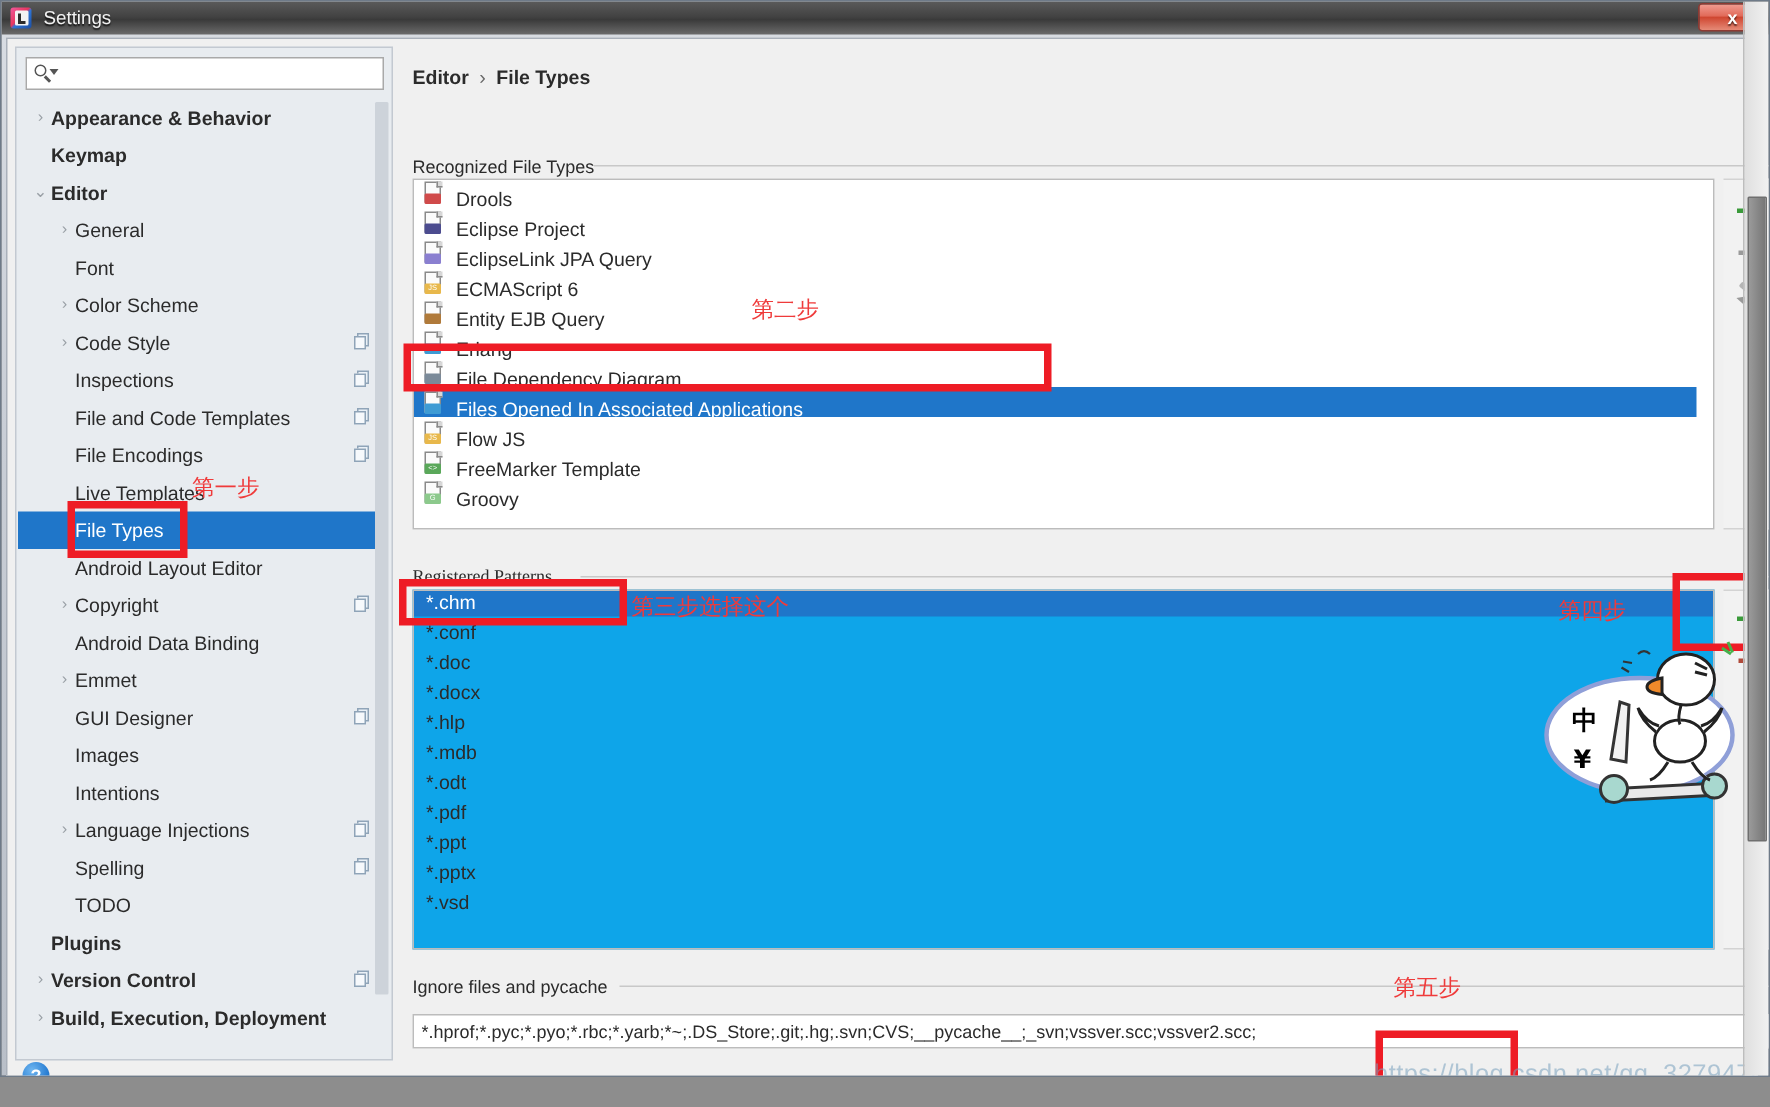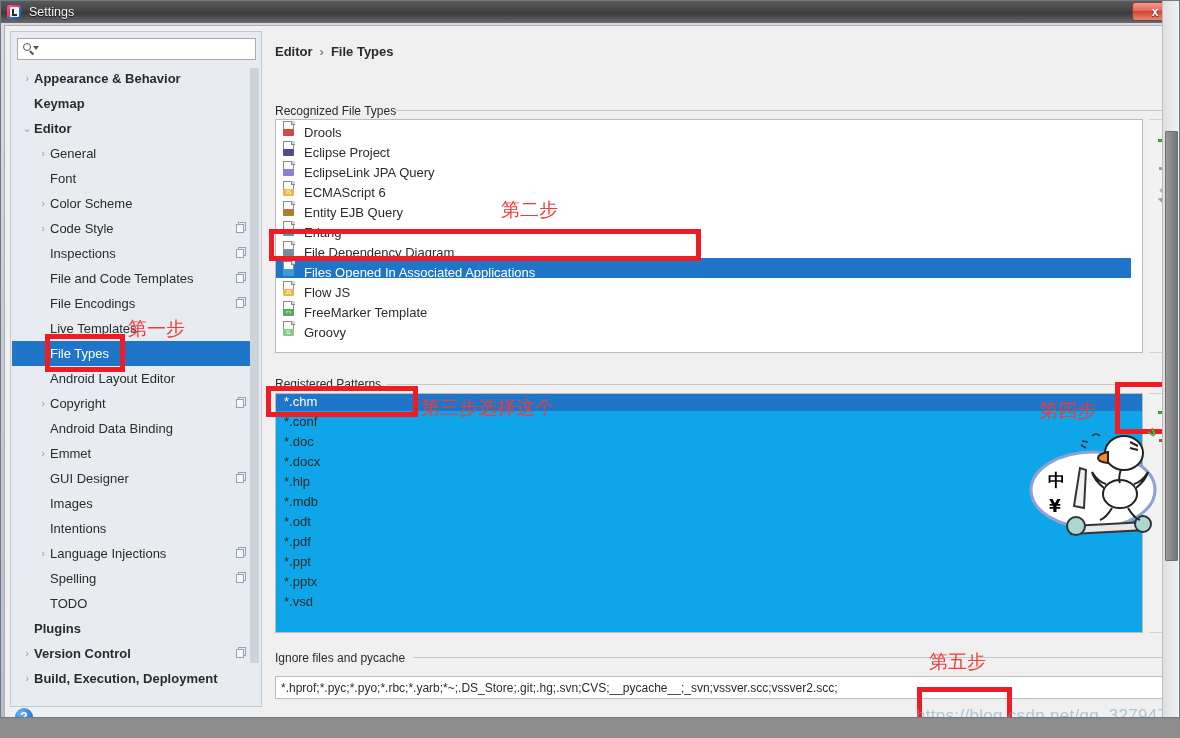--- a/index.html
+++ b/index.html
@@ -257,21 +257,21 @@
   }
   #okbtn { left: 925px; top: 694px; width: 75px; border: 2px solid #1f76c9; background:#f3f3f3; }
   #cancelbtn { left: 1009px; top: 694px; width: 72px; }
   #applybtn { left: 1087px; top: 694px; width: 72px; color:#aaa; }
 
   
   .redbox {
     position: absolute; border: 5px solid #ee1c25; pointer-events: none;
   }
   .cnlabel {
-    position: absolute; color: #ef3b3b; font-size: 19px;
+    position: absolute; color: #ef3b3b; font-size: 15px;
     font-family: "DejaVu Sans", sans-serif; white-space: nowrap;
     pointer-events: none;
   }
 
   
   #sticker { position: absolute; left: 1025px; top: 425px; width: 150px; height: 120px; pointer-events:none; }
 
   
   #pagescroll {
     position: absolute; right: 0; top: 0; width: 17px; height: 738px;
@@ -576,21 +576,21 @@
           <span class="minus-g"></span>
         </div>
         <div class="tbbtn">
           <span class="pencil">
               <span class="body"></span>
               <span class="tip"></span>
             </span>
         </div>
       </div>
 
-      <div class="grouplabel" style="left:7px; top:346px;">Registered Patterns</div>
+      <div class="grouplabel" style="left:7px; top:346px;font-family:Liberation Serif, serif;">Registered Patterns</div>
       <div class="grouprule" style="left:119px; top:353px; width:794px;"></div>
 
       <div id="rp-box">
         <div id="rp-list">
             <div class="prow sel">
               <span>*.chm</span>
             </div>
             <div class="prow">
               <span>*.conf</span>
             </div>

